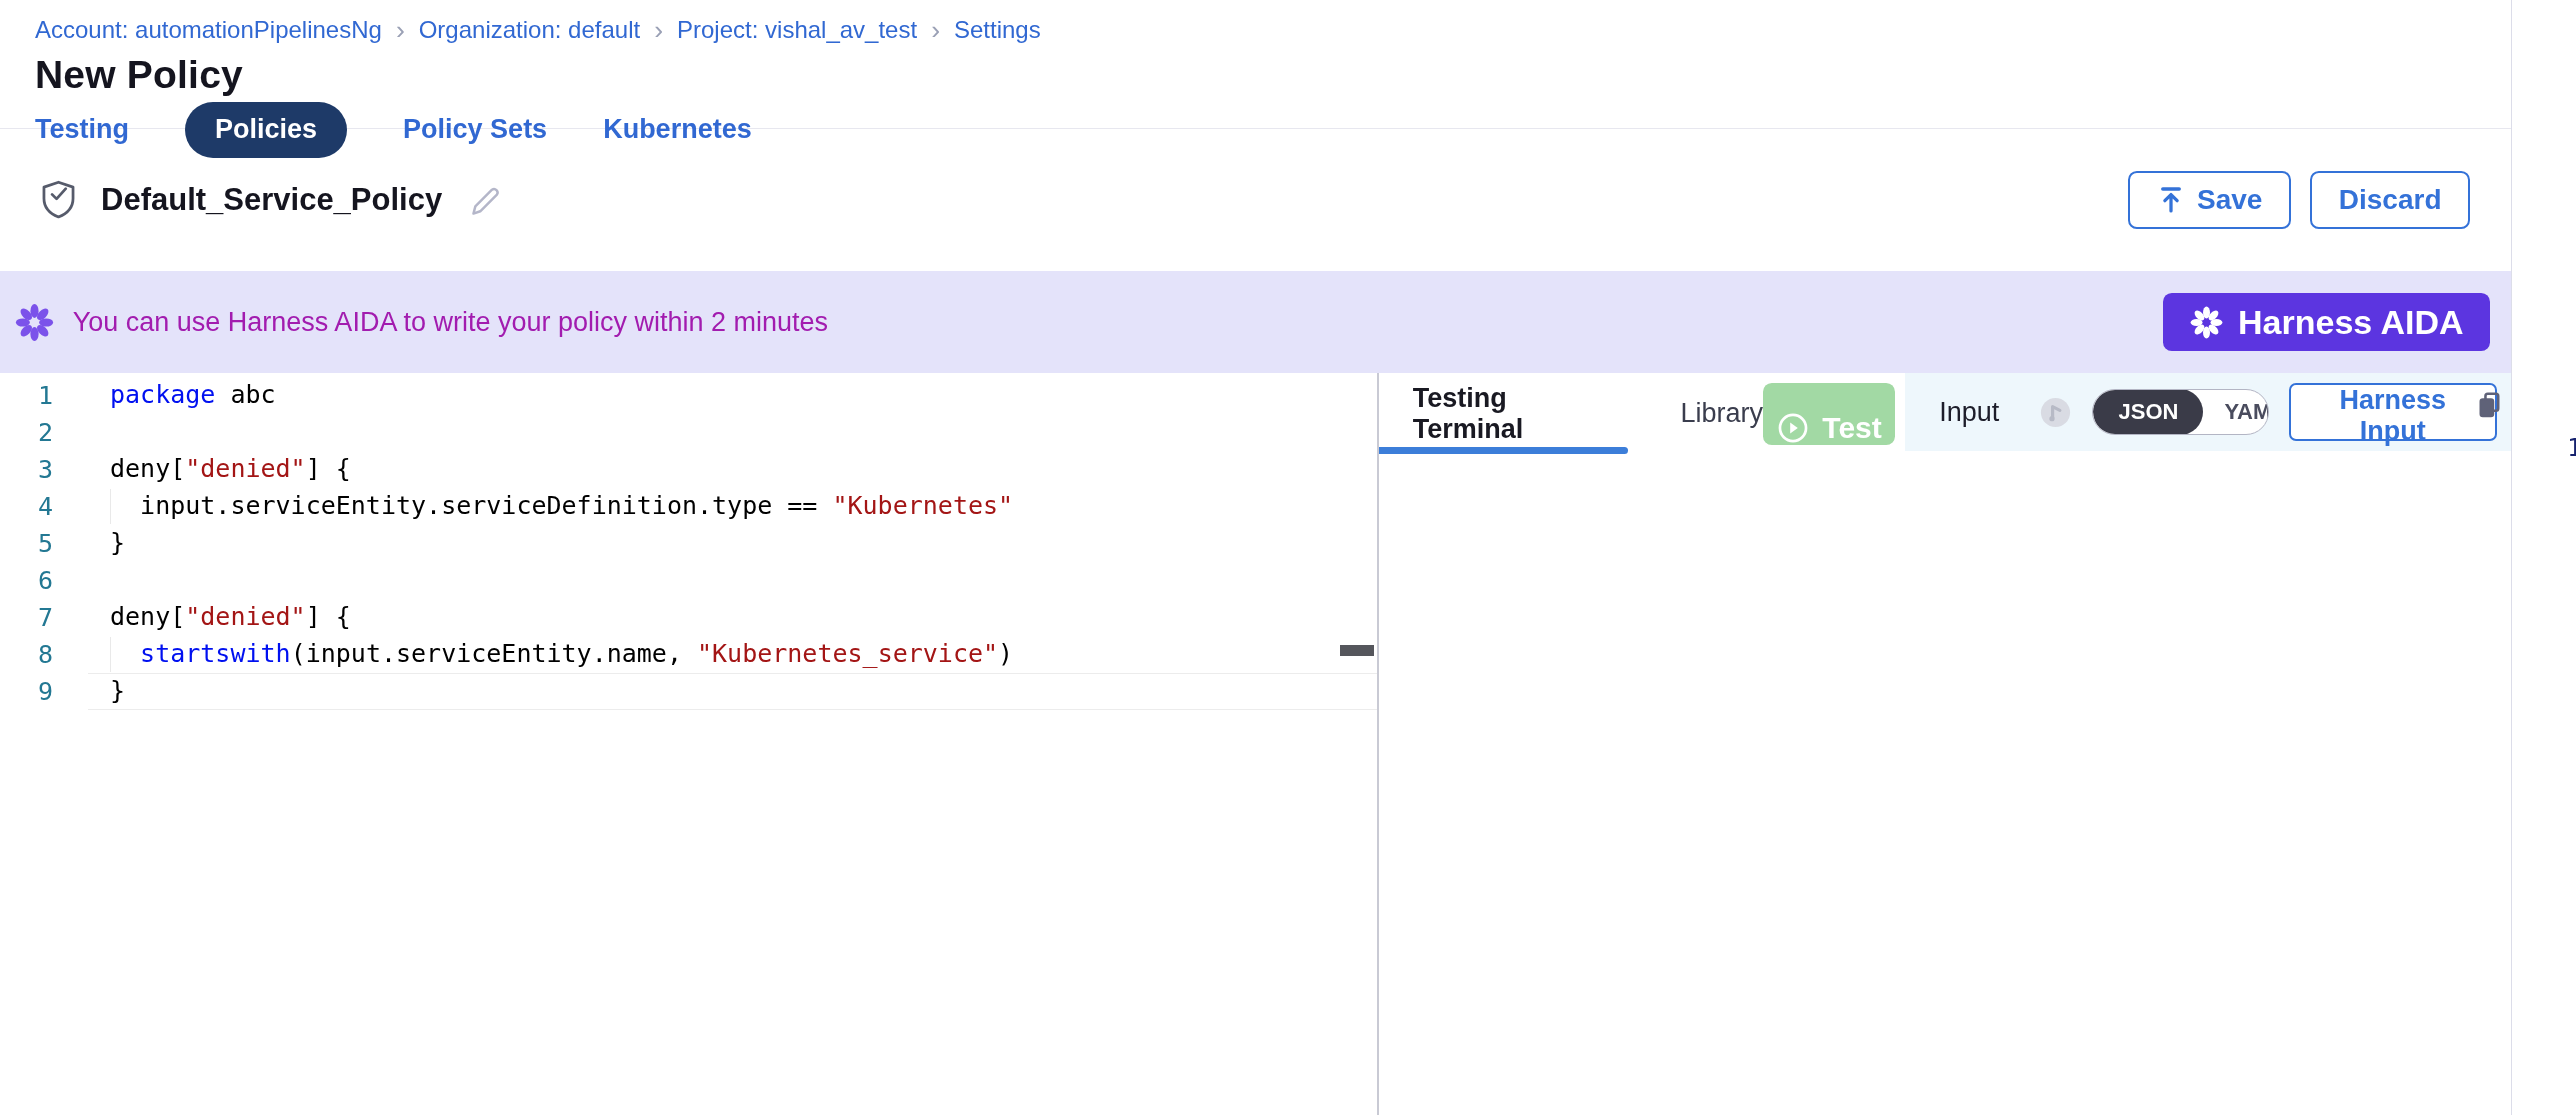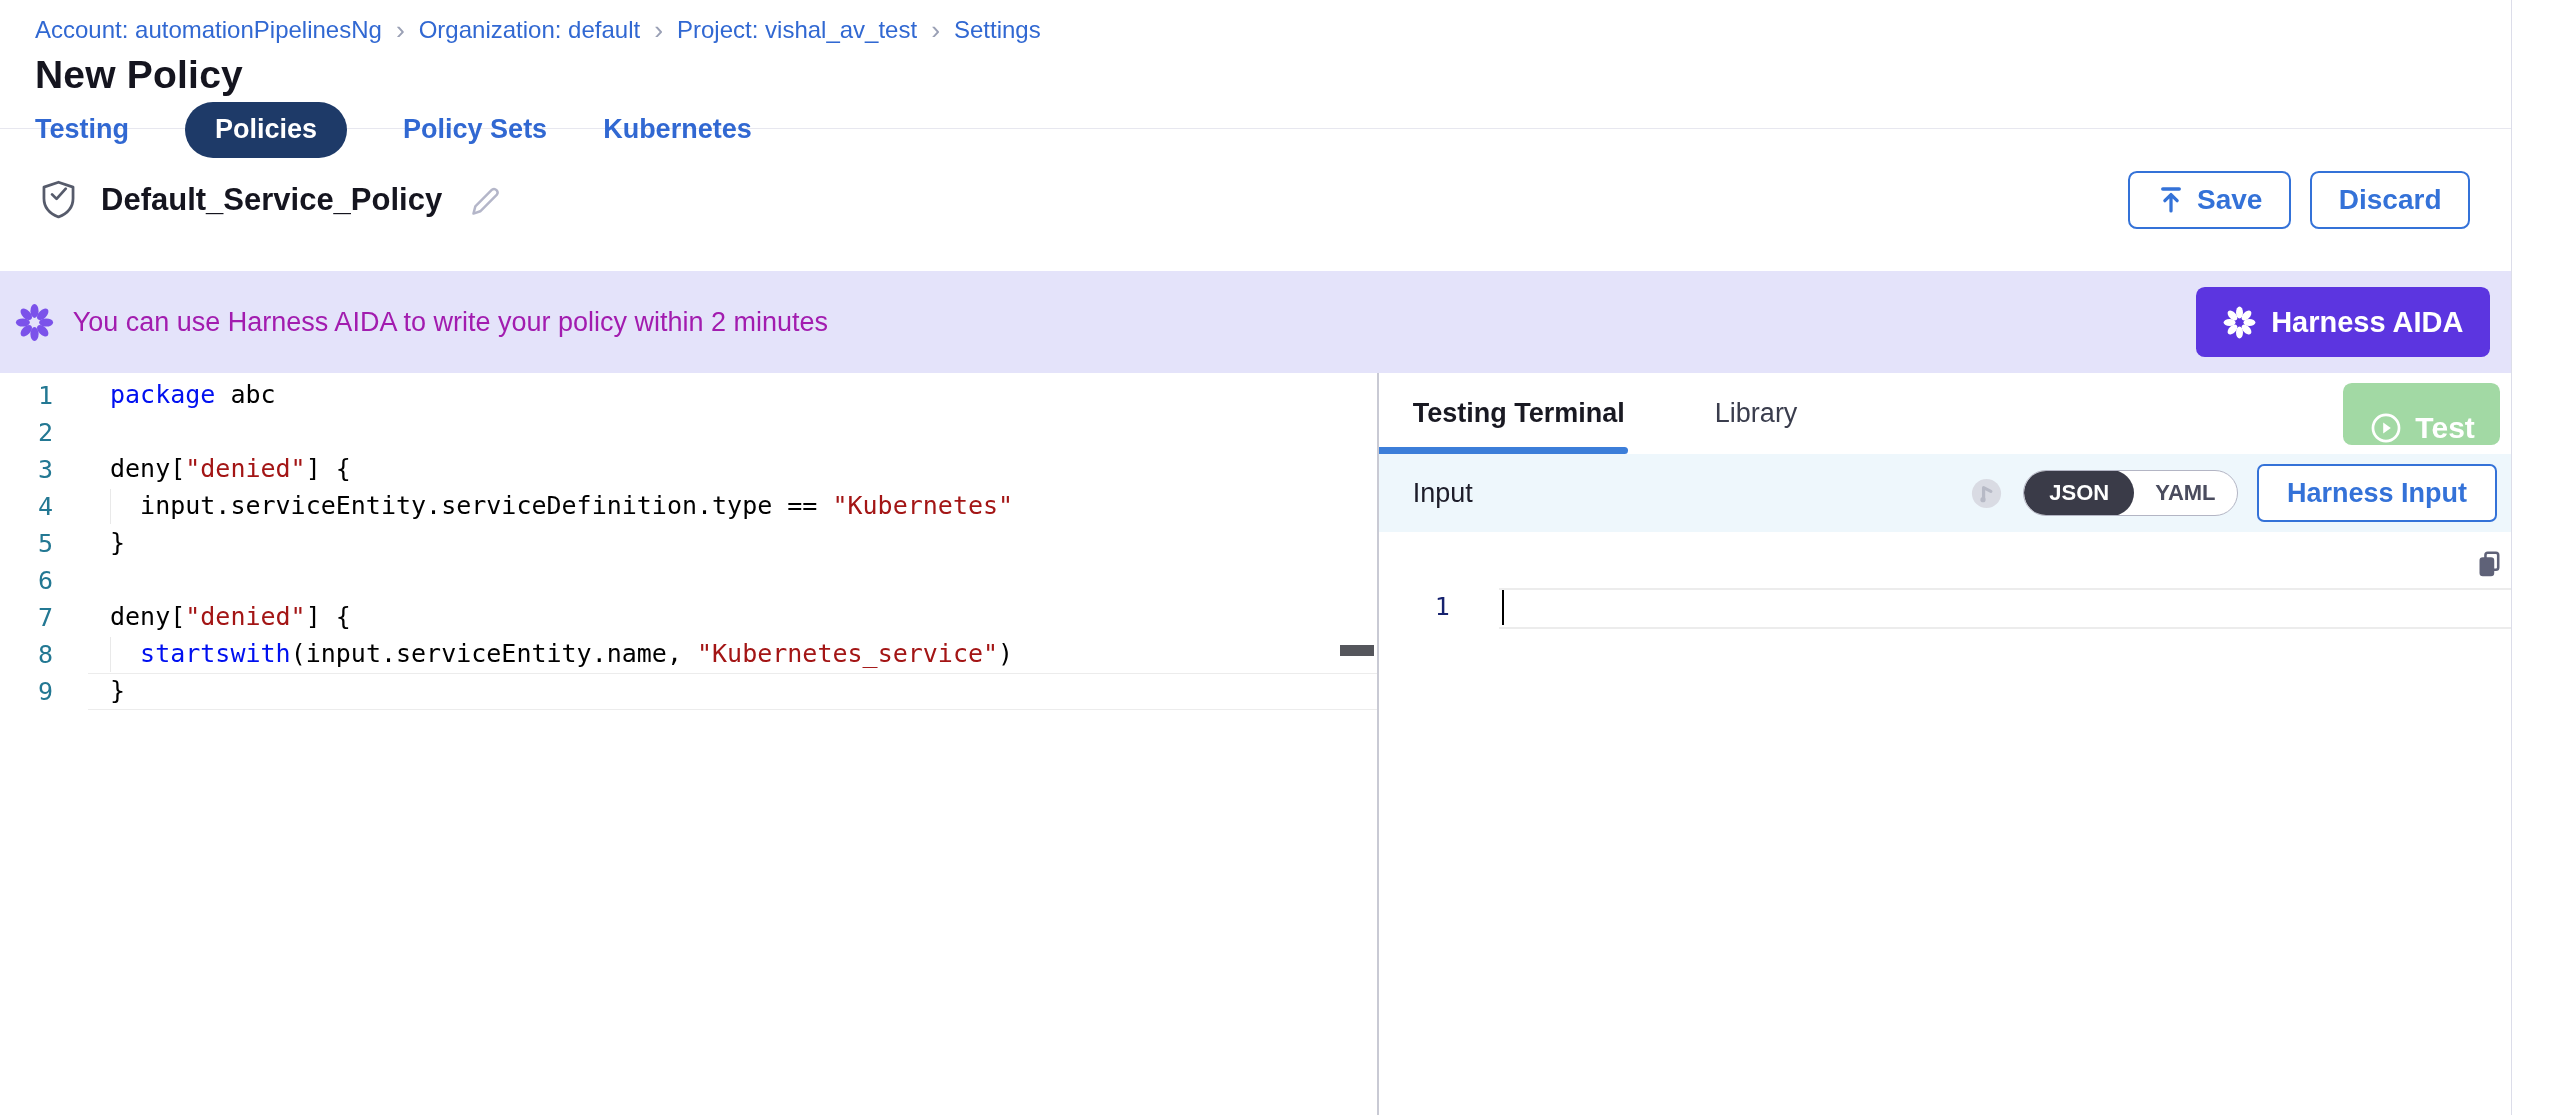--- a/index.html
+++ b/index.html
@@ -54,23 +54,23 @@
   
   .banner {
     height:102px; background:#e4e3fa;
     display:flex; align-items:center; gap:17.7px;
     padding:0 21px 0 14px;
   }
   .banner-text { font-size:27px; color:#a21caf; }
   .banner-spacer { flex:1; }
   .aida-btn {
     display:flex; align-items:center; gap:14px;
-    height:70px; padding:0 26.5px;
+    height:58px; padding:0 26.5px;
     background:#5c35e0; border:none; border-radius:8.8px;
-    color:#ffffff; font-size:29px; font-weight:700; cursor:pointer;
+    color:#ffffff; font-size:34px; font-weight:700; cursor:pointer;
     font-family:"Liberation Sans", sans-serif;
   }
 
   
   .content { display:flex; height:742px; }
   .code-editor { position:relative; width:1377px; background:#ffffff; padding-top:4.4px; overflow:hidden; }
   .v-divider { width:1.8px; background:#c9cad4; }
 
   .code-line { display:flex; height:37px; }
   .ln {
@@ -90,21 +90,21 @@
     border-left:1.8px solid #e9e9e9;
   }
   .tk-kw { color:#0010f0; }
   .tk-str { color:#a31515; }
   .tk-pl { color:#000000; }
   .overview-cursor {
     position:absolute; right:3.5px; top:272px; width:34px; height:10.6px; background:#55565c;
   }
 
   
-  .right-panel { flex:1; display:flex; flex-direction:column; background:#ffffff; }
+  .right-panel { flex:1; display:flex; flex-direction:row; background:#ffffff; }
   .tabs-row {
     position:relative; height:81px; background:#ffffff;
     display:flex; align-items:center; padding:0 10.6px 0 34px;
   }
   .panel-tab { font-size:27px; color:#3a3d4d; cursor:pointer; }
   .panel-tab.active { font-weight:700; color:#191922; }
   .panel-tab + .panel-tab { margin-left:90px; }
   .tab-underline {
     position:absolute; left:0; bottom:0; height:7px; width:249px;
     background:#3c7ed9; border-radius:0 5.3px 5.3px 0;

